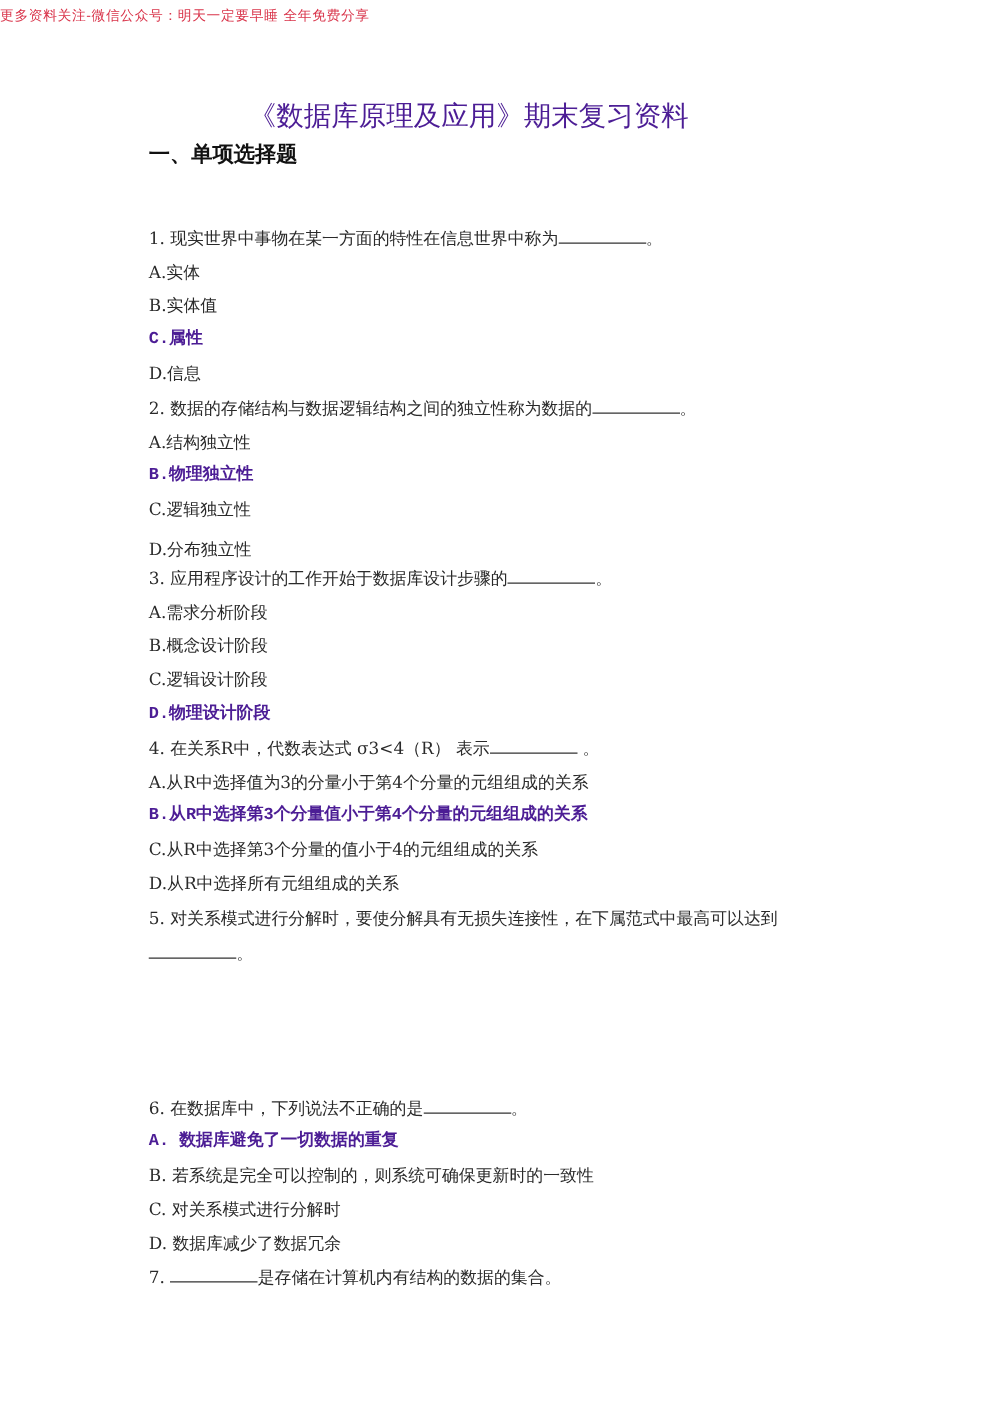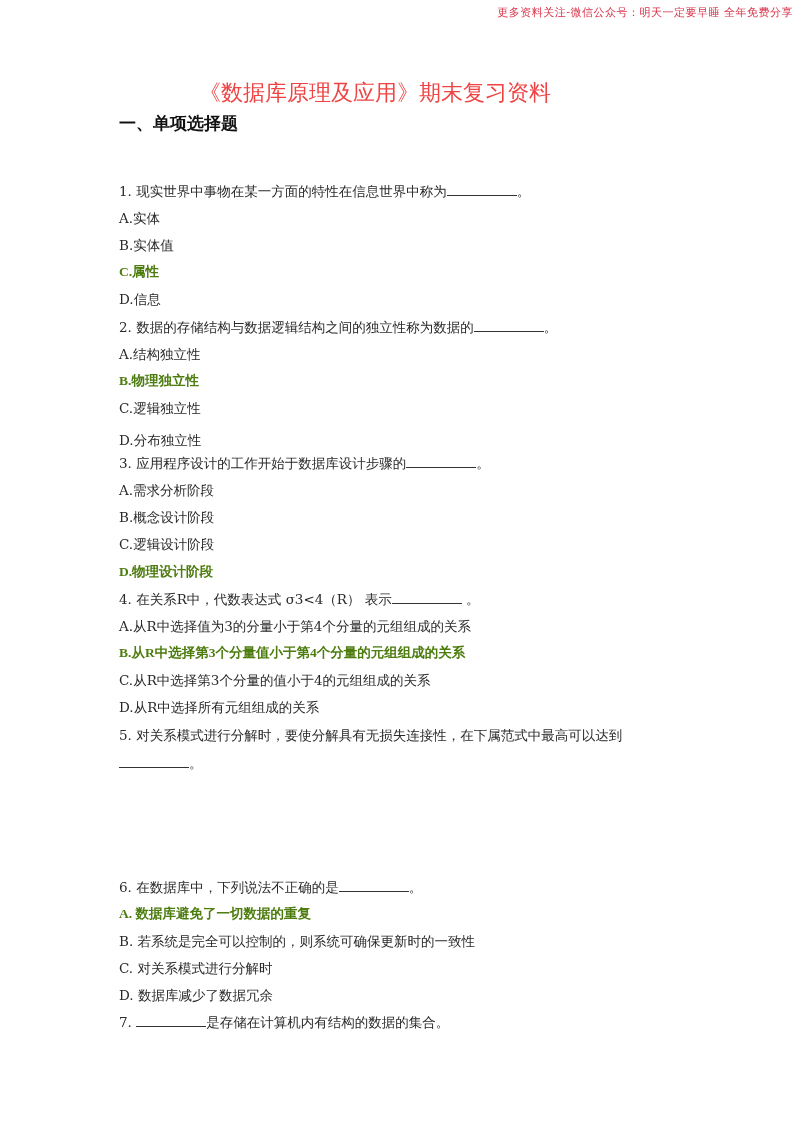--- a/index.html
+++ b/index.html
@@ -13,35 +13,35 @@
       position: relative;
       overflow: hidden;
       font-family: "DejaVu Serif", "Liberation Serif", serif;
       color: #222222;
     }
     .watermark {
       position: absolute;
       top: 5px;
       left: 0;
       width: 793px;
-      text-align: right;
+      text-align: left;
       font-size: 11px;
       color: #d9344a;
       letter-spacing: 0.5px;
       font-family: "DejaVu Serif", serif;
     }
     .doc-title {
       position: absolute;
       top: 78px;
       left: 0;
       width: 660px;
       text-align: center;
       font-size: 22px;
       font-family: "DejaVu Sans", "Liberation Sans", sans-serif;
-      color: #ef4444;
+      color: #4c1d95;
       padding-left: 90px;
       box-sizing: border-box;
     }
     .section-heading {
       position: absolute;
       top: 112px;
       left: 119px;
       font-size: 17px;
       font-weight: bold;
       font-family: "DejaVu Sans", sans-serif;
@@ -50,23 +50,23 @@
     .line {
       position: absolute;
       left: 119px;
       font-size: 13.5px;
       white-space: nowrap;
       color: #2a2a2a;
       line-height: 18px;
       margin-top: 43px;
     }
     .line.answer {
-      color: #4d7c0f;
+      color: #4c1d95;
       font-weight: bold;
-      font-family: Liberation Serif, serif;
+      font-family: Liberation Mono, monospace;
     }
     .blank {
       display: inline-block;
       border-bottom: 1px solid #333;
       width: 70px;
       height: 12px;
       vertical-align: baseline;
     }
   </style>
 </head>

